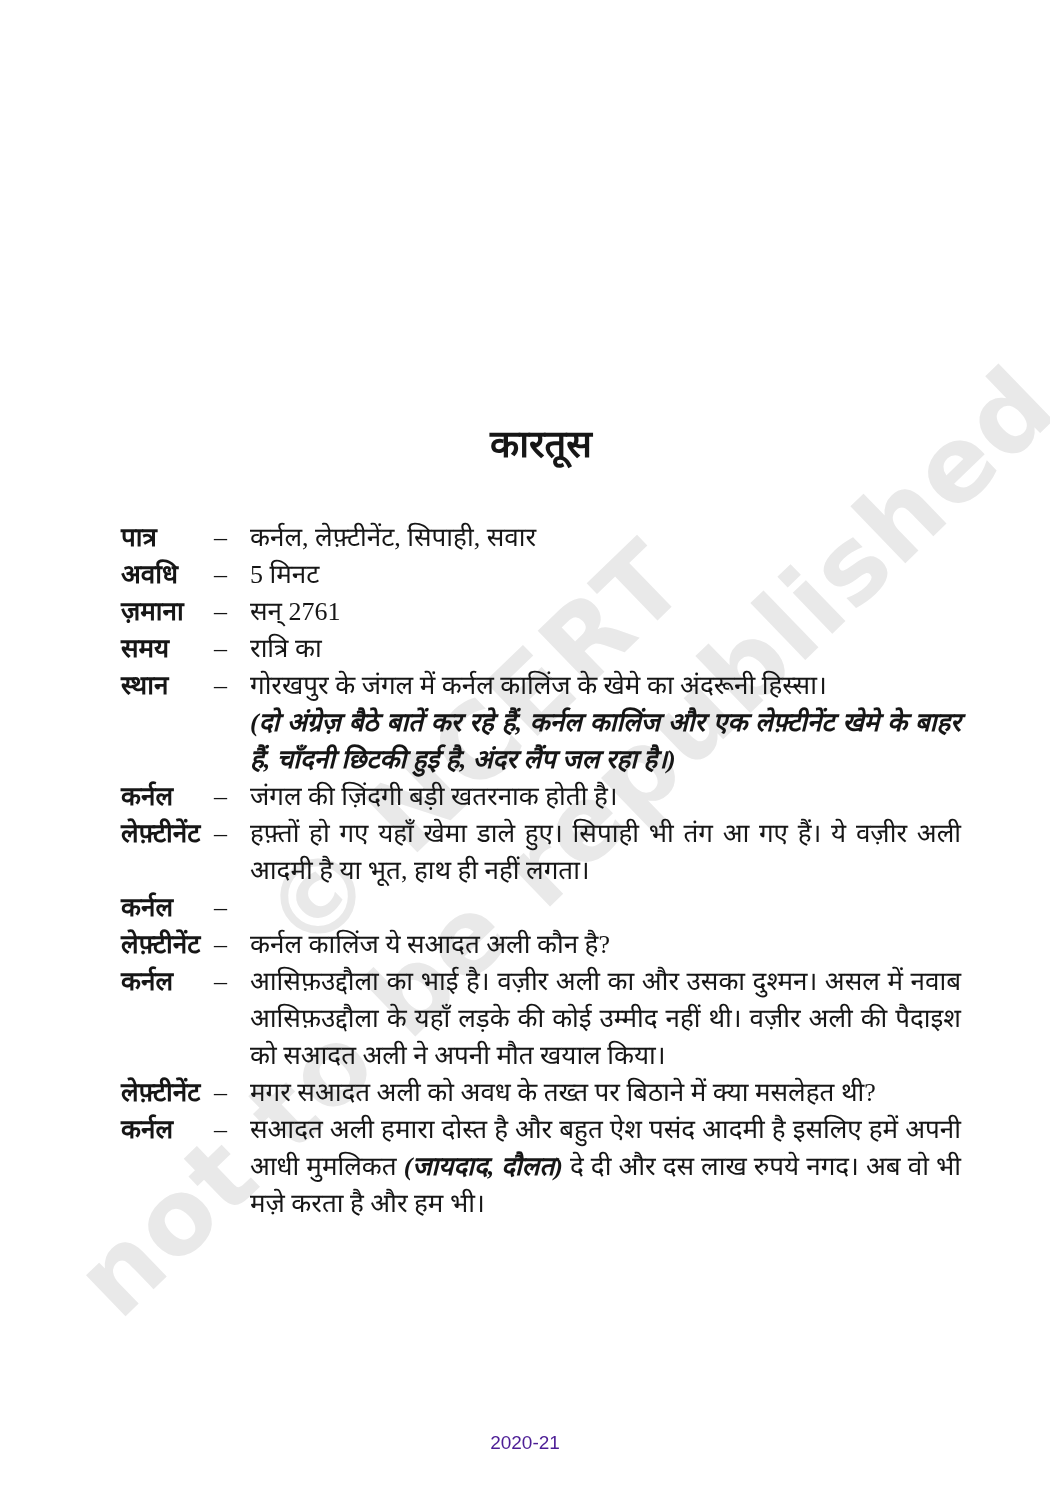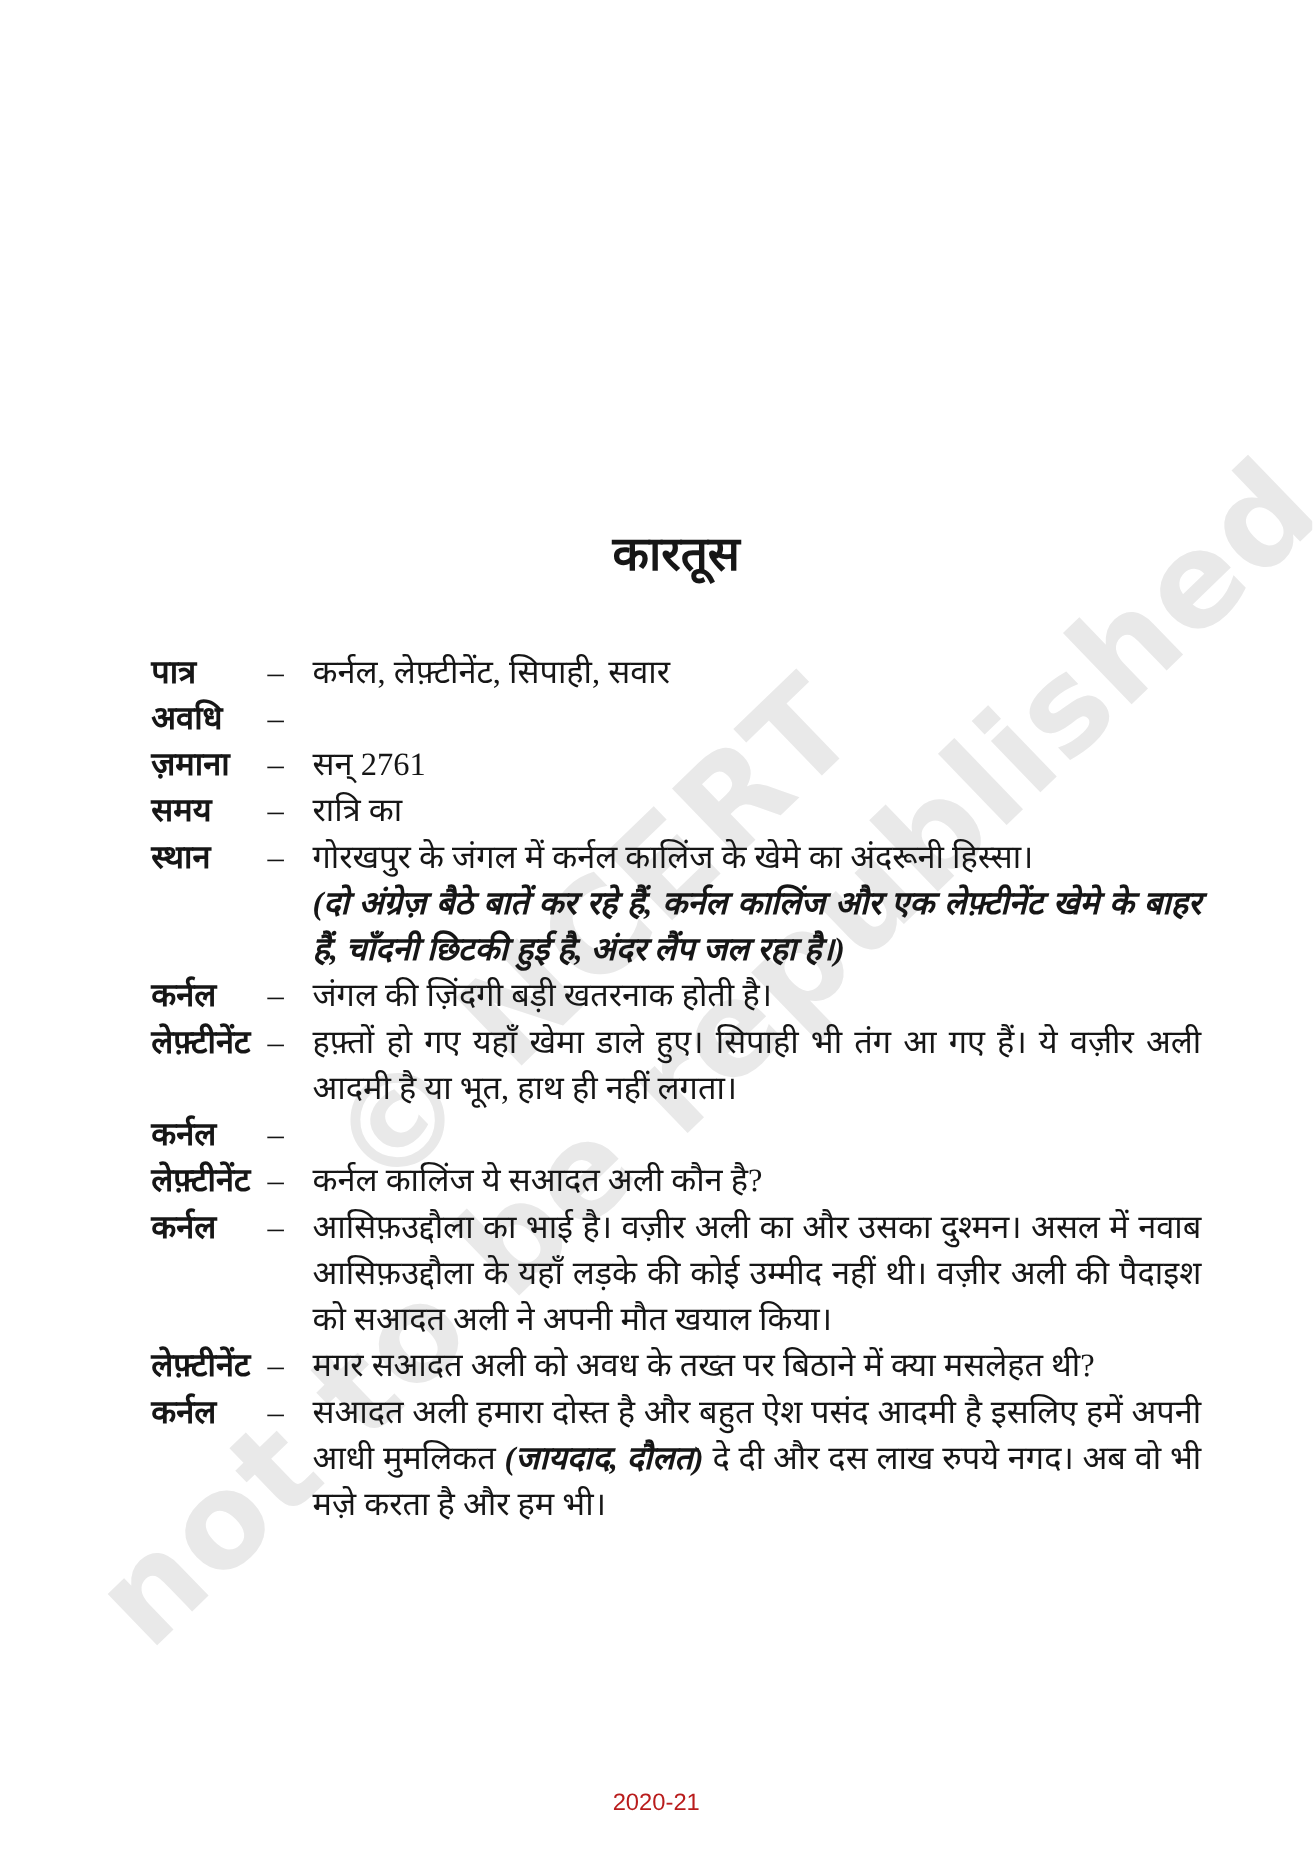--- a/index.html
+++ b/index.html
@@ -64,21 +64,21 @@
   }
   .italic { font-style: italic; font-weight: bold; }
   .footer {
     position: absolute;
     left: 0;
     top: 1432px;
     width: 100%;
     text-align: center;
     font-family: "Liberation Sans", "DejaVu Sans", sans-serif;
     font-size: 19px;
-    color: #b91c1c;
+    color: #4c1d95;
   }
 </style>
 </head>
 <body>
 
 <div class="page">
 
   <div class="watermark" aria-hidden="true" style="color: rgb(233, 233, 233);">
     <div>© NCERT</div>
     <div>not to be republished</div>
@@ -90,20 +90,21 @@
 
     <div class="row">
       <div class="label">पात्र</div>
       <div class="dash">–</div>
       <div class="body">कर्नल, लेफ़्टीनेंट, सिपाही, सवार</div>
     </div>
 
     <div class="row">
       <div class="label">अवधि</div>
       <div class="dash">–</div>
+      <div class="body">5 मिनट</div>
     </div>
 
     <div class="row">
       <div class="label">ज़माना</div>
       <div class="dash">–</div>
       <div class="body">सन् 2761</div>
     </div>
 
     <div class="row">
       <div class="label">समय</div>

